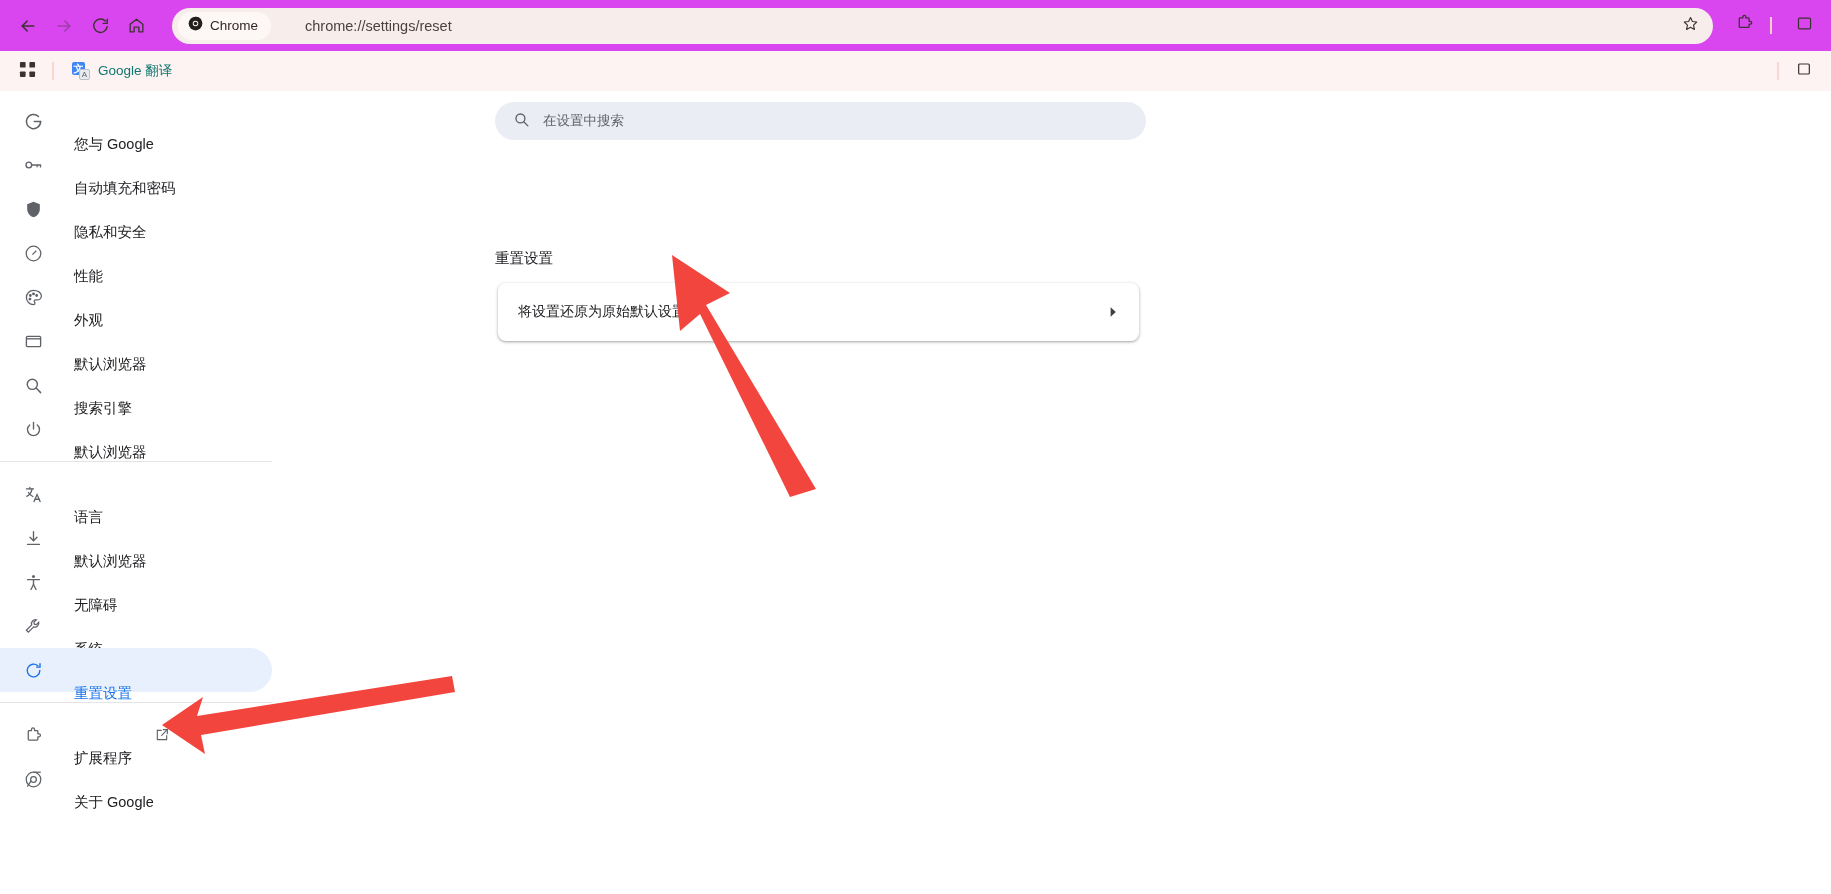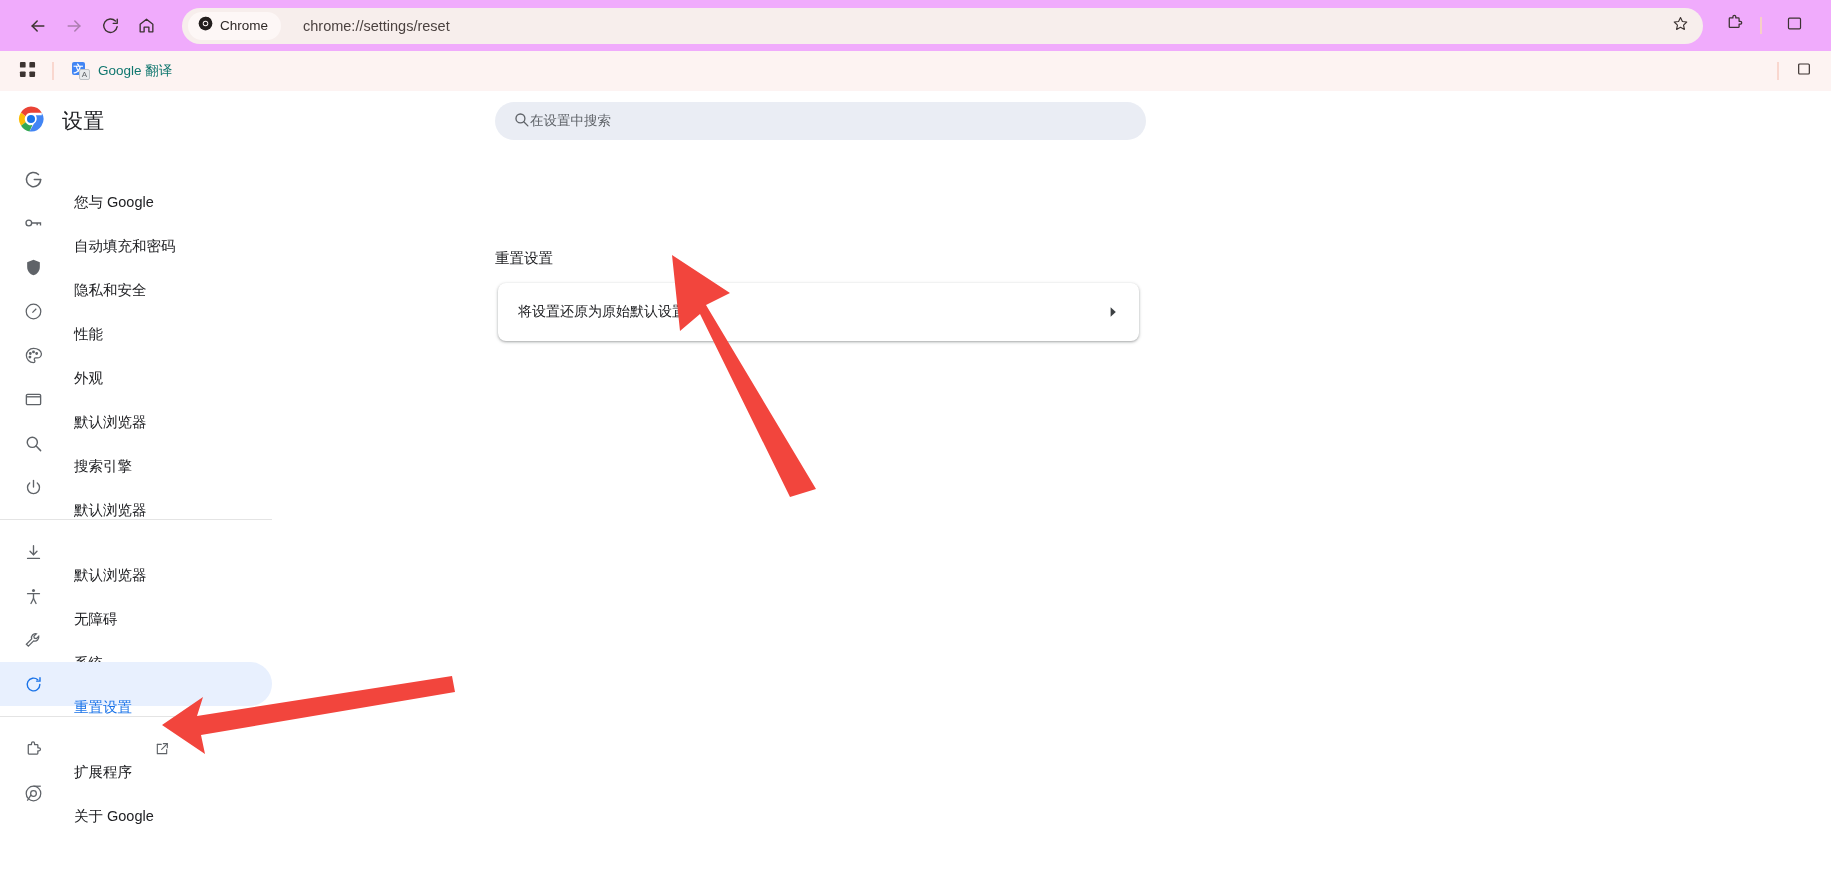--- a/index.html
+++ b/index.html
@@ -13,24 +13,24 @@
     -webkit-font-smoothing: antialiased;
   }
   * { box-sizing: border-box; }
 
   
   .browser-toolbar {
     position: absolute;
     top: 0; left: 0;
     width: 1831px;
     height: 51px;
-    background: #f0abfc;
-    display: flex;
-    align-items: center;
-    padding: 0 20px;
+    background: #d946ef;
+    display: flex;
+    align-items: center;
+    padding: 0 10px;
   }
   .nav-btn {
     width: 36px; height: 36px;
     display: flex; align-items: center; justify-content: center;
     border-radius: 50%;
     cursor: pointer;
     flex: 0 0 auto;
   }
   .nav-btn svg { display: block; }
   .nav-btn.disabled svg { opacity: .38; }
@@ -59,21 +59,21 @@
     flex: 0 0 auto;
   }
   .chip-label {
     font-size: 13.5px;
     color: #2f2927;
     white-space: nowrap;
   }
   .omni-url {
     font-size: 14.5px;
     color: #4b4240;
-    margin-left: 22px;
+    margin-left: 34px;
     white-space: nowrap;
     overflow: hidden;
     text-overflow: ellipsis;
   }
   .omni-right {
     margin-left: auto;
     display: flex;
     align-items: center;
     padding-right: 8px;
     flex: 0 0 auto;
@@ -265,20 +265,21 @@
     width: 100%;
     height: 38px;
     background: #eaedf4;
     border-radius: 19px;
     display: flex;
     align-items: center;
     padding-left: 18px;
     cursor: text;
   }
   .search-placeholder {
+    margin-left: 13px;
     font-size: 13.5px;
     color: #5f6368;
   }
 
   .section-title {
     position: absolute;
     left: 223px;
     top: 158px;
     font-size: 14.5px;
     color: #202124;
@@ -433,34 +434,20 @@
           </svg>
       </span>
     </div>
   </div>
 </div>
 
 <div class="page">
 
   <div class="sidebar">
 
-    <div class="brand">
-      <span>
-        <svg width="26" height="26" viewBox="0 0 48 48">
-          <circle cx="24" cy="24" r="23" fill="#fff"></circle>
-          <path d="M24 1a23 23 0 0 1 19.9 11.5H24a11.5 11.5 0 0 0-10.3 6.4L5.4 12A23 23 0 0 1 24 1z" fill="#ea4335"></path>
-          <path d="M5.4 12l8.3 6.9a11.5 11.5 0 0 0 .4 10.9L5.6 36.6A23 23 0 0 1 5.4 12z" fill="#fbbc05"></path>
-          <path d="M5.6 36.6l8.5-6.8A11.5 11.5 0 0 0 24 35.5c.9 0 1.8-.1 2.6-.3l-5.4 11.7A23 23 0 0 1 5.6 36.6z" fill="#34a853"></path>
-          <path d="M43.9 12.5A23 23 0 0 1 21.2 46.9l8.2-14.2A11.5 11.5 0 0 0 33.3 18l-.6-1h11.2z" fill="#4285f4"></path>
-          <circle cx="24" cy="24" r="9.6" fill="#fff"></circle>
-          <circle cx="24" cy="24" r="7.4" fill="#1a73e8"></circle>
-        </svg>
-      </span>
-      <span class="brand-title">设置</span>
-    </div>
 
     <div class="nav-list">
 
       <div class="nav-item">
         <span class="nav-ico">
           <svg width="19" height="19" viewBox="0 0 24 24" fill="none" stroke="currentColor" stroke-width="1.9" stroke-linecap="round">
               <path d="M21 12a9 9 0 1 1-2.7-6.4"></path>
               <path d="M21 12h-8"></path>
             </svg>
         </span>
@@ -538,20 +525,33 @@
             </svg>
         </span>
         <span class="nav-label">默认浏览器</span>
       </div>
     </div>
 
     <div class="nav-divider"></div>
 
     <div class="nav-list" style="margin-top:0">
 
+      <div class="nav-item">
+        <span class="nav-ico">
+          <svg width="19" height="19" viewBox="0 0 24 24" fill="none" stroke="currentColor" stroke-width="1.6" stroke-linecap="round">
+              <path d="M3 5h9"></path>
+              <path d="M7.4 3v2"></path>
+              <path d="M10.2 5c-.6 4.2-3.3 7.6-6.7 9.3"></path>
+              <path d="M5.6 9.4c1.3 2.6 3.4 4.2 5.6 5.1"></path>
+              <path d="M12.6 21l3.9-9 3.9 9"></path>
+              <path d="M13.9 18h5.2"></path>
+            </svg>
+        </span>
+        <span class="nav-label">语言</span>
+      </div>
 
       <div class="nav-item">
         <span class="nav-ico">
           <svg width="19" height="19" viewBox="0 0 24 24" fill="none" stroke="currentColor" stroke-width="1.7" stroke-linecap="round">
               <path d="M12 3.5v11"></path>
               <path d="M7.6 10.5l4.4 4.3 4.4-4.3"></path>
               <path d="M4.5 19.5h15"></path>
             </svg>
         </span>
         <span class="nav-label">默认浏览器</span>

